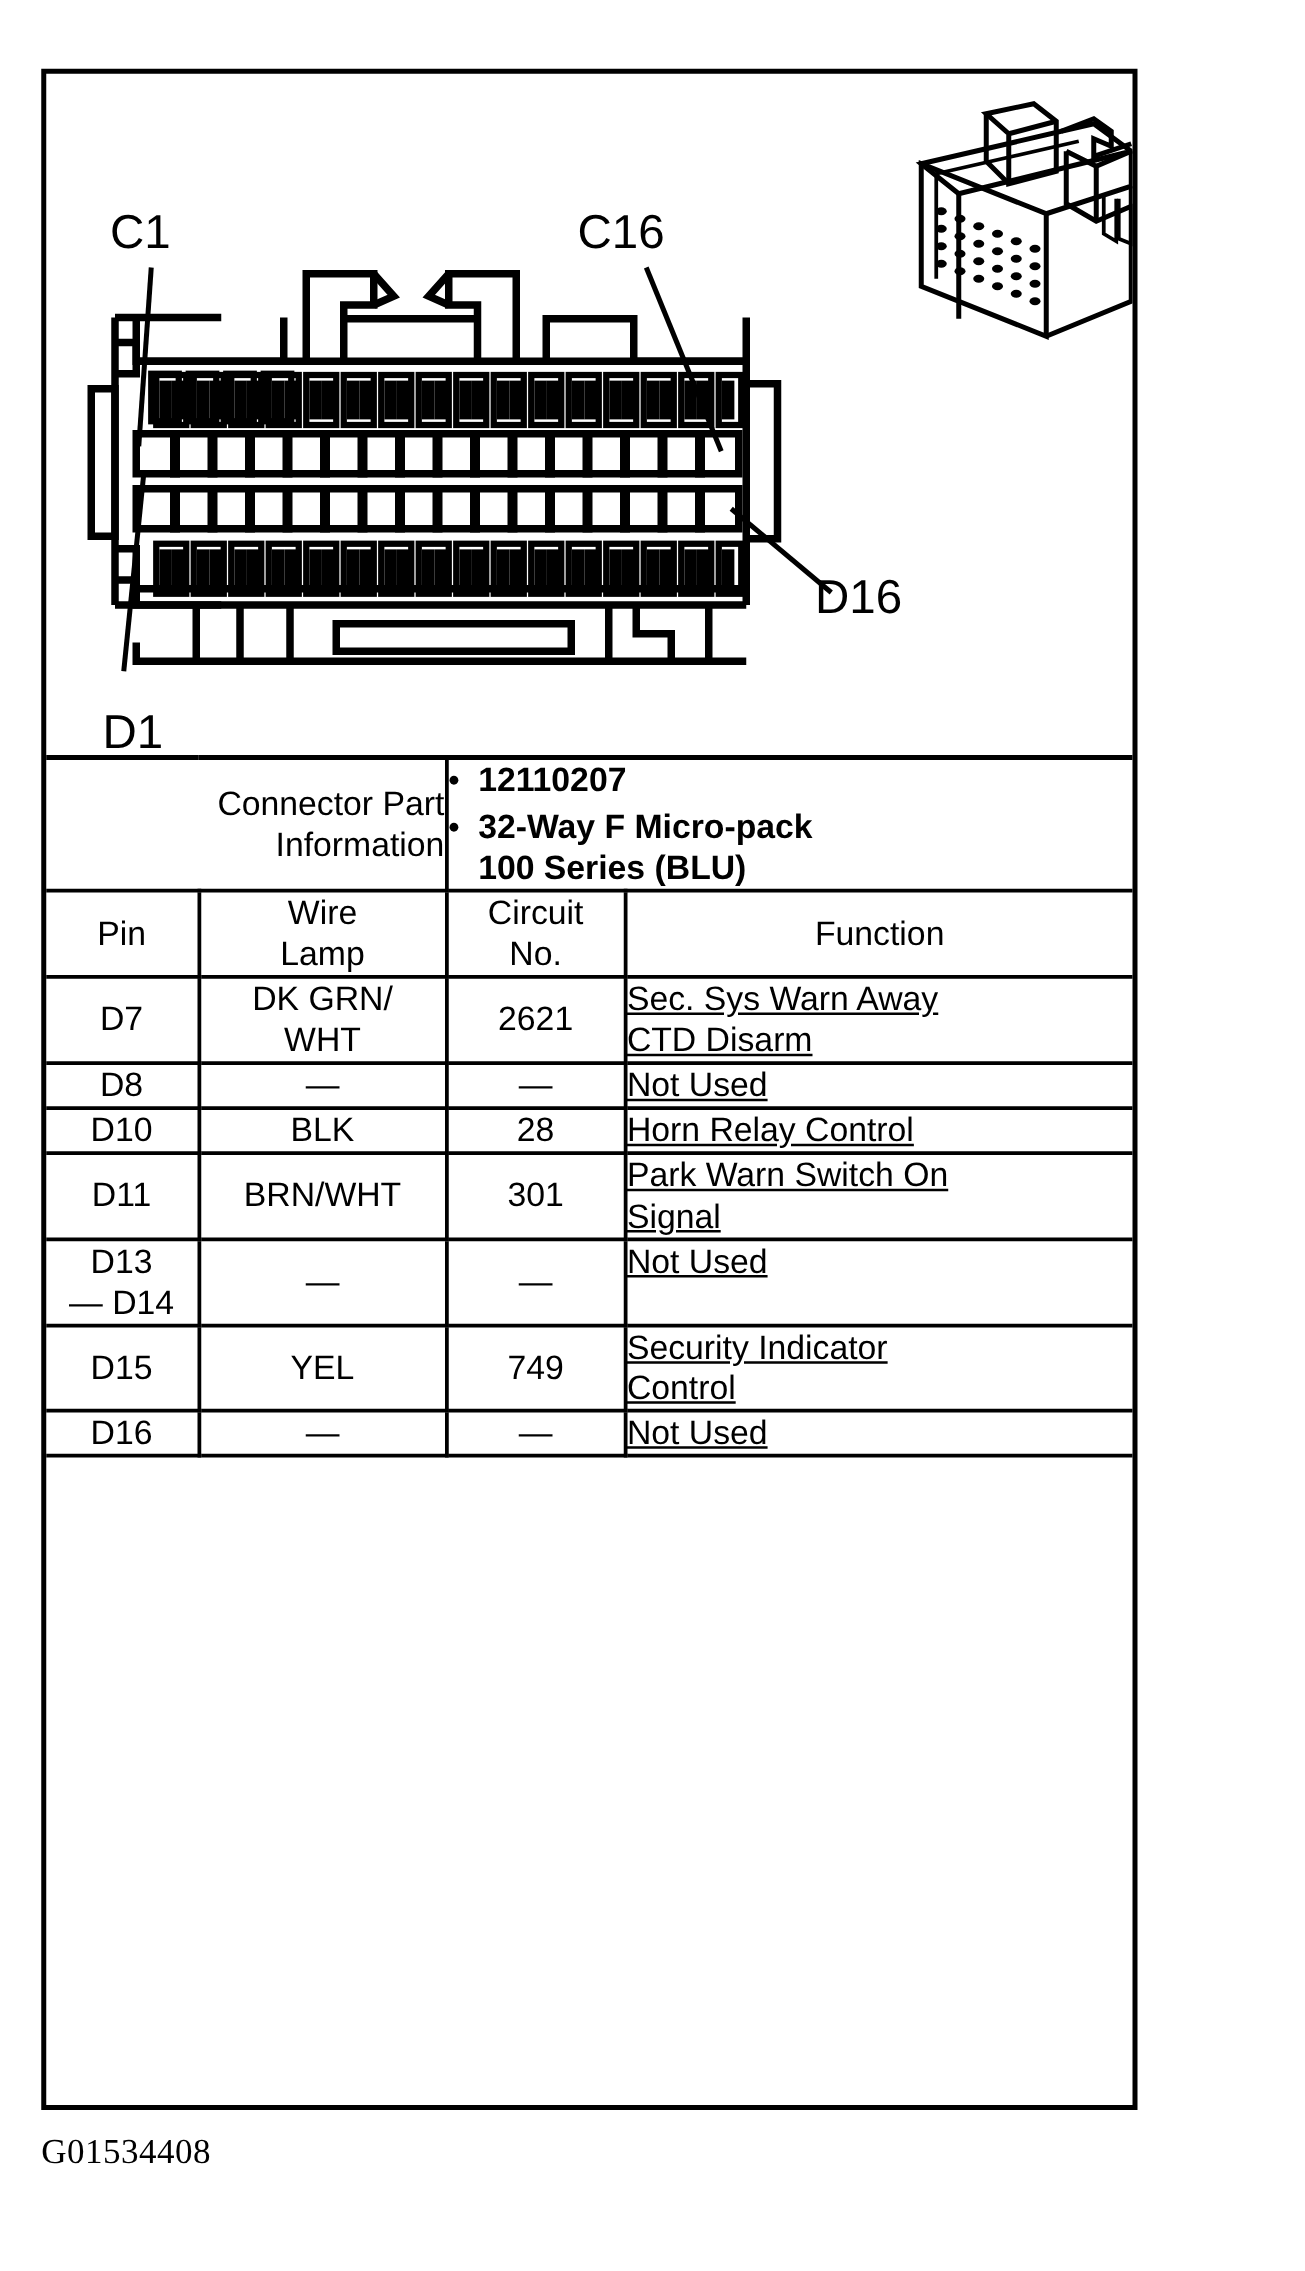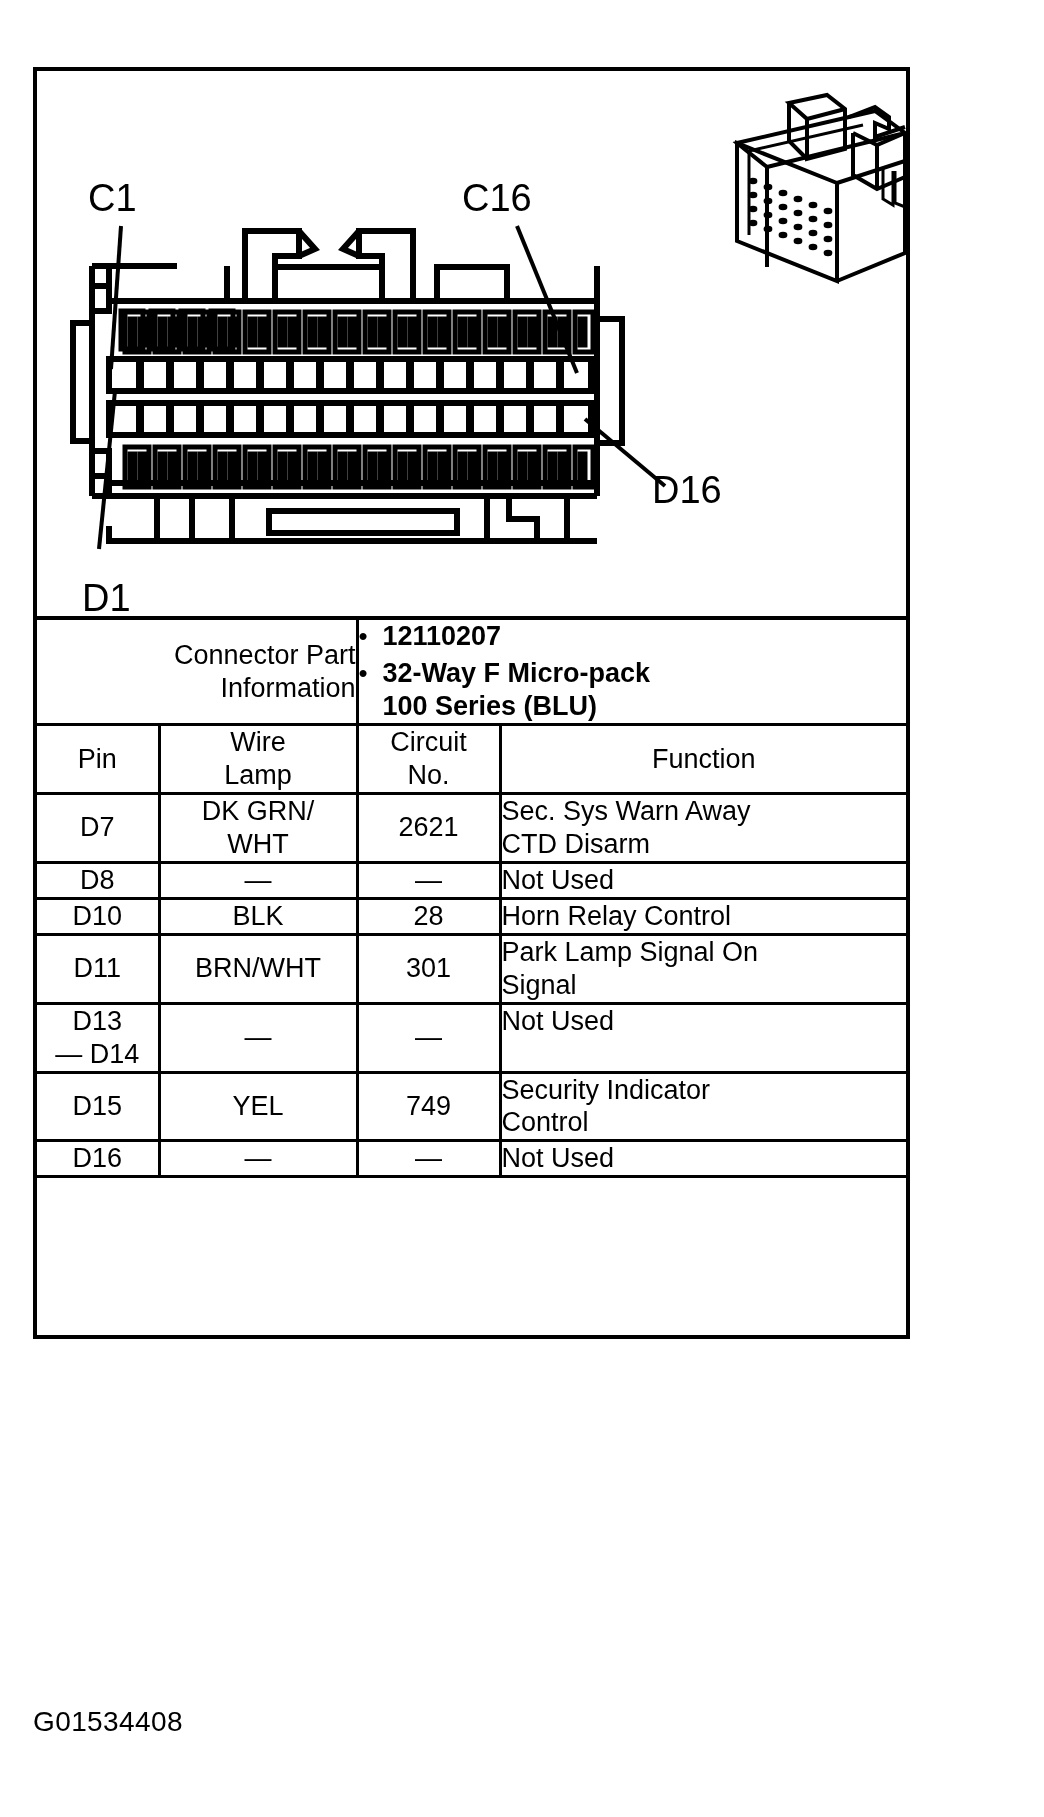--- a/index.html
+++ b/index.html
@@ -13,23 +13,23 @@
     font-family: "Liberation Sans", sans-serif;
     color: #000000;
     position: relative;
     overflow: hidden;
   }
 
   
   #figure-frame {
     position: absolute;
     left: 33px;
-    top: 67px;
+    top: 55px;
     width: 877px;
-    height: 1272px;
+    height: 1633px;
     border: 4px solid #000;
     box-sizing: border-box;
     background: #fff;
   }
 
   
   #connector-diagram {
     position: relative;
     width: 100%;
     height: 545px;
@@ -69,21 +69,21 @@
   #pin-table td:last-child  { border-right: none; }
 
   .col-pin  { width: 122px; }
   .col-wire { width: 198px; }
   .col-circ { width: 143px; }
 
   .cell-pad      { padding: 9px 10px; }
   .cell-pad-left { padding: 9px 14px; }
 
   .ctr  { text-align: center; }
-  .lft  { text-align: left; }
+  .lft  { text-align: left; text-decoration: underline; }
 
   
   .cpi-label {
     text-align: right;
     font-weight: bold;
     font-size: 28px;
     line-height: 1.3;
     padding: 14px 10px;
   }
   .cpi-list {
@@ -123,20 +123,21 @@
 
   
   #figure-id {
     position: absolute;
     left: 33px;
     top: 1706px;
     font-size: 28px;
     font-weight: 400;
     letter-spacing: 0.4px;
     white-space: nowrap;
+    font-family: Liberation Serif, serif;
   }
 </style>
 </head>
 <body>
 
 <div id="figure-frame">
 
   <div id="connector-diagram">
 
     <svg width="869" height="545" viewBox="0 0 869 545">
@@ -467,21 +468,21 @@
         <td class="ctr cell-pad">BLK</td>
         <td class="ctr cell-pad">28</td>
         <td class="lft cell-pad-left">Horn Relay Control</td>
       </tr>
 
       <tr>
         <td class="ctr cell-pad">D11</td>
         <td class="ctr cell-pad">BRN/WHT</td>
         <td class="ctr cell-pad">301</td>
         <td class="lft cell-pad-left">
-          <div>Park Lamp Signal On</div>
+          <div>Park Warn Switch On</div>
           <div>Signal</div>
         </td>
       </tr>
 
 
       <tr>
         <td class="ctr cell-pad">
           <div>D13</div>
           <div>— D14</div>
         </td>

